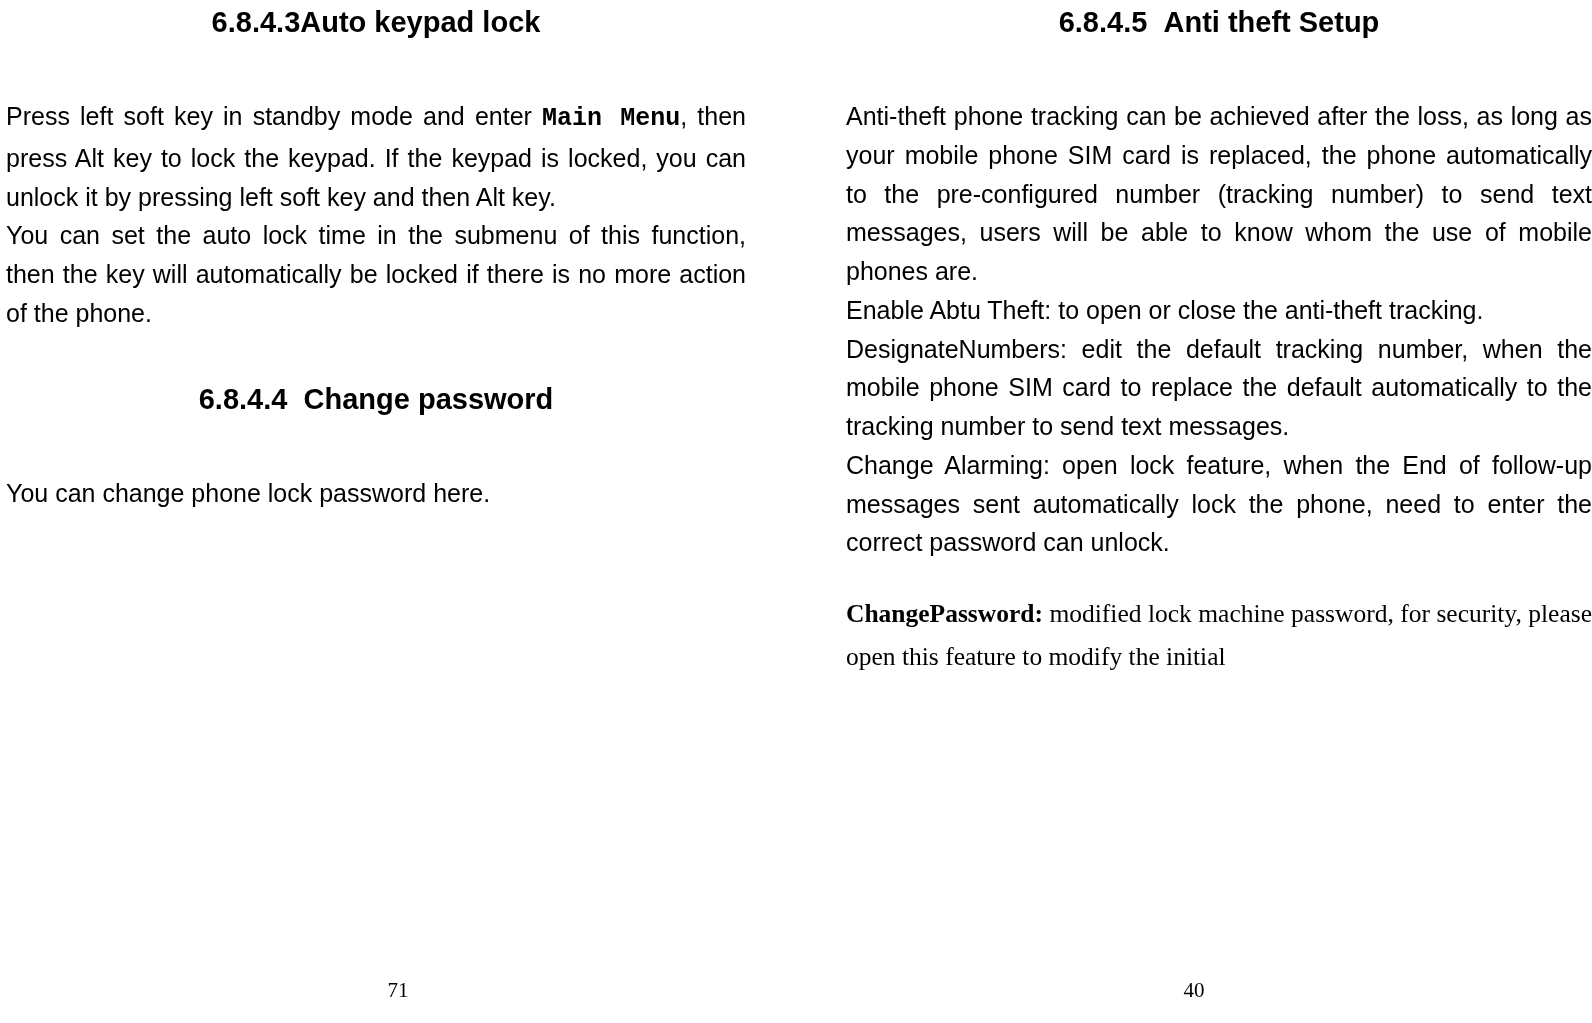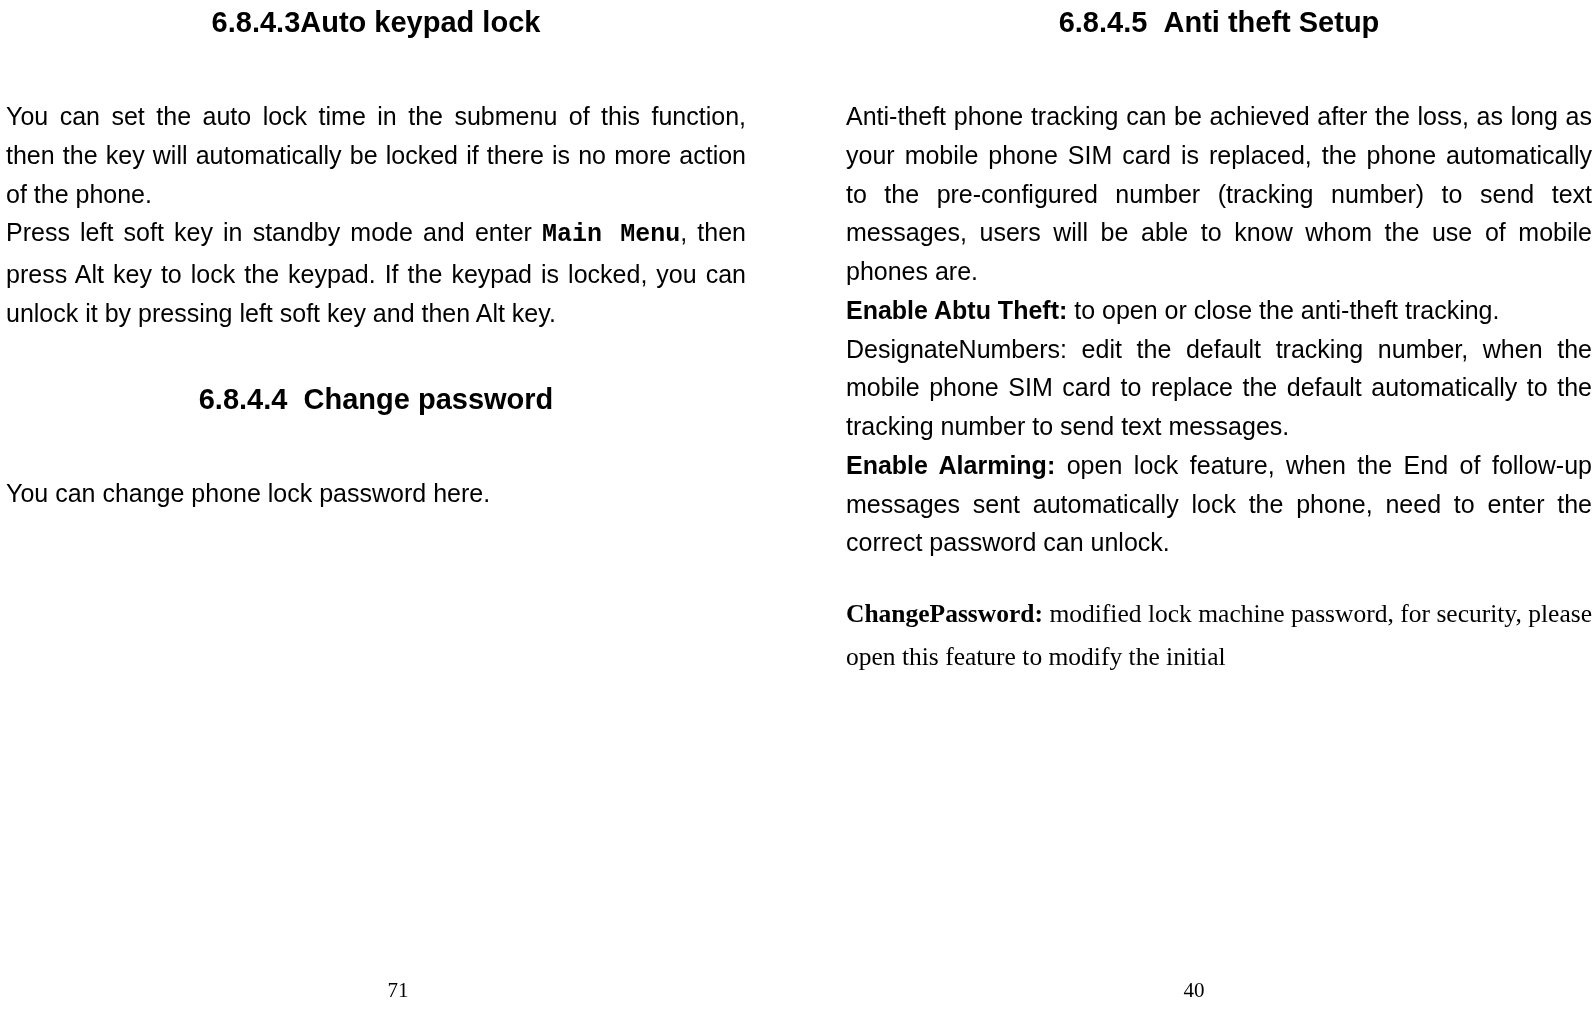--- a/index.html
+++ b/index.html
@@ -39,21 +39,21 @@
       margin-bottom: 0;
     }
     .body-text + .body-text {
       margin-top: 0;
     }
     .mono {
       font-family: "Courier New", Courier, monospace;
       font-weight: bold;
     }
     .bold {
-      font-weight: bold;
+      font-weight: normal;
       margin-top: 24px;
     }
     .heading-spacer {
       height: 44px;
     }
     .page-number {
       position: absolute;
       bottom: 20px;
       left: 50%;
       transform: translateX(-50%);
@@ -72,24 +72,24 @@
     }
   </style>
 </head>
 <body>
 
 <div class="page">
   <h2 class="section-heading">
     <span>6.8.4.3</span><span>Auto keypad lock</span>
   </h2>
 
-  <p class="body-text">You can set the auto lock time in the submenu of this function, then the key will automatically be locked if there is no more action of the phone.</p>
   <p class="body-text">
     <span>Press left soft key in standby mode and enter </span><span class="mono">Main Menu</span><span>, then press Alt key to lock the keypad. If the keypad is locked, you can unlock it by pressing left soft key and then Alt key.</span>
   </p>
+  <p class="body-text">You can set the auto lock time in the submenu of this function, then the key will automatically be locked if there is no more action of the phone.</p>
 
   <div class="heading-spacer"></div>
 
   <h2 class="section-heading">
     <span>6.8.4.4</span>&nbsp;&nbsp;<span>Change password</span>
   </h2>
 
   <p class="body-text">You can change phone lock password here.</p>
 
   <div class="page-number">71</div>
@@ -102,21 +102,21 @@
 
   <p class="body-text">Anti-theft phone tracking can be achieved after the loss, as long as your mobile phone SIM card is replaced, the phone automatically to the pre-configured number (tracking number) to send text messages, users will be able to know whom the use of mobile phones are.</p>
 
   <p class="body-text">
     <span class="bold">Enable Abtu Theft:</span><span> to open or close the anti-theft tracking.</span>
   </p>
 
   <p class="body-text">DesignateNumbers: edit the default tracking number, when the mobile phone SIM card to replace the default automatically to the tracking number to send text messages.</p>
 
   <p class="body-text">
-    <span class="bold">Enable Alarming:</span><span> open lock feature, when the End of follow-up messages sent automatically lock the phone, need to enter the correct password can unlock.</span>
+    <span class="bold">Change Alarming:</span><span> open lock feature, when the End of follow-up messages sent automatically lock the phone, need to enter the correct password can unlock.</span>
   </p>
 
   <p class="serif-text">
     <span class="serif-bold">ChangePassword:</span><span> modified lock machine password, for security, please open this feature to modify the initial</span>
   </p>
 
   <div class="page-number">40</div>
 </div>
 
 </body></html>

